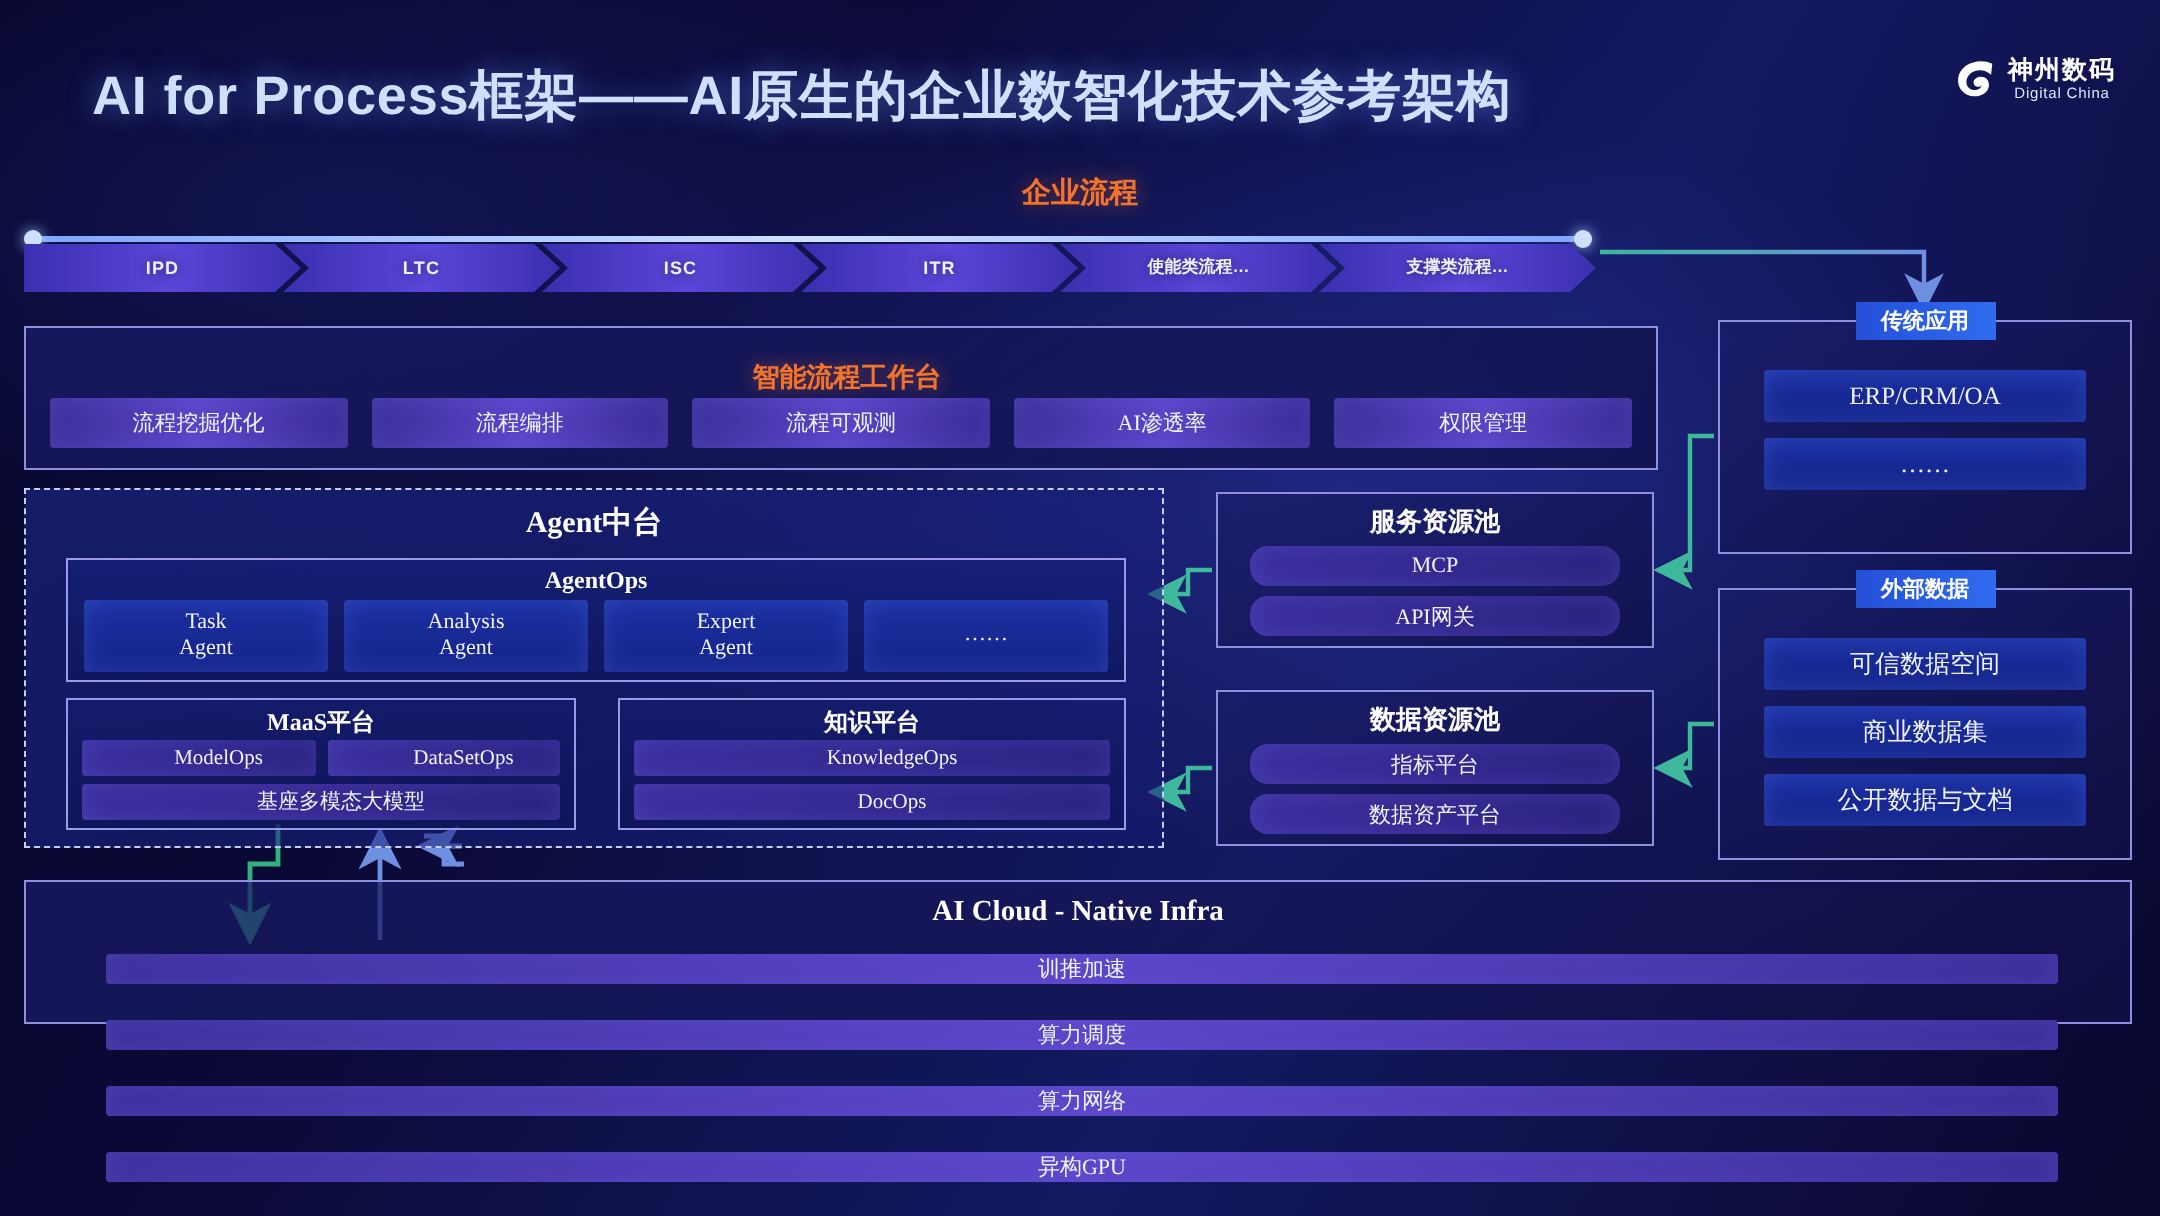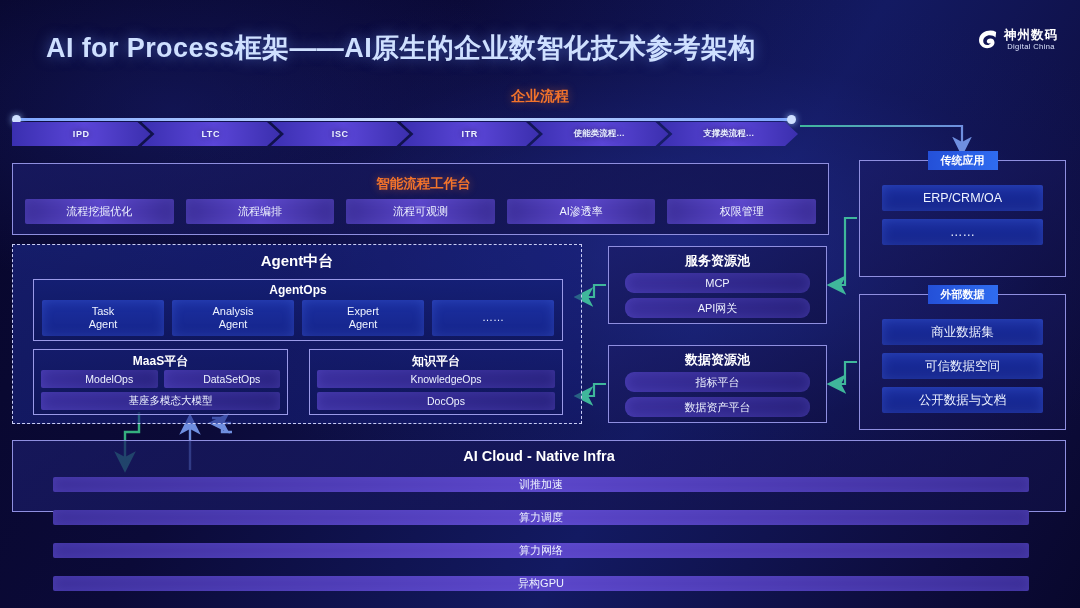--- a/index.html
+++ b/index.html
@@ -60,20 +60,21 @@
   }
   .chev:first-child { margin-left: 0; clip-path: polygon(0 0, calc(100% - 13px) 0, 100% 50%, calc(100% - 13px) 100%, 0 100%); }
   .chev span { text-shadow: 0 0 6px rgba(0,0,0,.5); }
   .chev.cjk span { font-size: 8.5px; letter-spacing: 0; }
 
   
   .panel {
     position: absolute;
     border: 1px solid #8f8fe0;
     background: linear-gradient(150deg, rgba(26,28,104,.72), rgba(16,16,70,.72));
+    font-family: Liberation Serif, serif;
   }
   .panel.dashed { border: 1px dashed #c9cdf5; background: linear-gradient(150deg, rgba(30,44,150,.55), rgba(20,26,110,.55)); }
   .ptitle { text-align: center; font-weight: bold; color: #ffffff; }
   .ptitle.orange { color: #f2732b; text-shadow: 0 0 9px rgba(242,115,43,.45); }
 
   
   .chip {
     display: flex; align-items: center; justify-content: center;
     text-align: center; color: #eef3ff; font-size: 11px;
     background: linear-gradient(90deg, #3c2f9a 0%, #5a45c8 50%, #3a2d96 100%);
@@ -83,21 +84,21 @@
   .chip.blue {
     background: linear-gradient(180deg, #1b2fa0 0%, #15248a 100%);
     box-shadow: inset 0 0 12px rgba(90,130,255,.28);
   }
   .chip.flat {
     background: linear-gradient(90deg, rgba(60,48,160,.95), rgba(44,36,132,.9));
   }
 
   
   #workbench { left: 12px; top: 163px; width: 817px; height: 72px; }
-  #workbench .ptitle { margin-top: 11px; font-size: 13.5px; padding-left: 6px; }
+  #workbench .ptitle { margin-top: 16px; font-size: 13.5px; padding-left: 6px; }
   #wb-row { position: absolute; left: 12px; right: 12px; top: 35px; display: flex; gap: 12px; }
   #wb-row .chip { flex: 1; height: 25px; }
 
   
   #agent { left: 12px; top: 244px; width: 570px; height: 180px; }
   #agent .ptitle { margin-top: 7px; font-size: 15px; }
   #agentops { position: absolute; left: 20px; top: 34px; width: 530px; height: 62px;
               border: 1px solid #9a9ae8; background: linear-gradient(180deg, rgba(20,32,120,.7), rgba(14,22,92,.7)); }
   #agentops .sub { text-align: center; font-size: 12px; font-weight: bold; color: #fff; margin-top: 3px; }
   #agentops .row { position: absolute; left: 8px; right: 8px; top: 20px; display: flex; gap: 8px; }
@@ -293,22 +294,22 @@
     <div class="badge">传统应用</div>
     <div class="rlist">
       <div class="chip blue">ERP/CRM/OA</div>
       <div class="chip blue">……</div>
     </div>
   </div>
 
   <div id="extdata" class="panel">
     <div class="badge">外部数据</div>
     <div class="rlist">
+      <div class="chip blue">可信数据空间</div>
       <div class="chip blue">商业数据集</div>
-      <div class="chip blue">可信数据空间</div>
       <div class="chip blue">公开数据与文档</div>
     </div>
   </div>
 
   <div id="infra" class="panel">
     <div class="ptitle">AI Cloud - Native Infra</div>
     <div id="infra-row">
       <div class="chip">训推加速</div>
       <div class="chip">算力调度</div>
       <div class="chip">算力网络</div>

